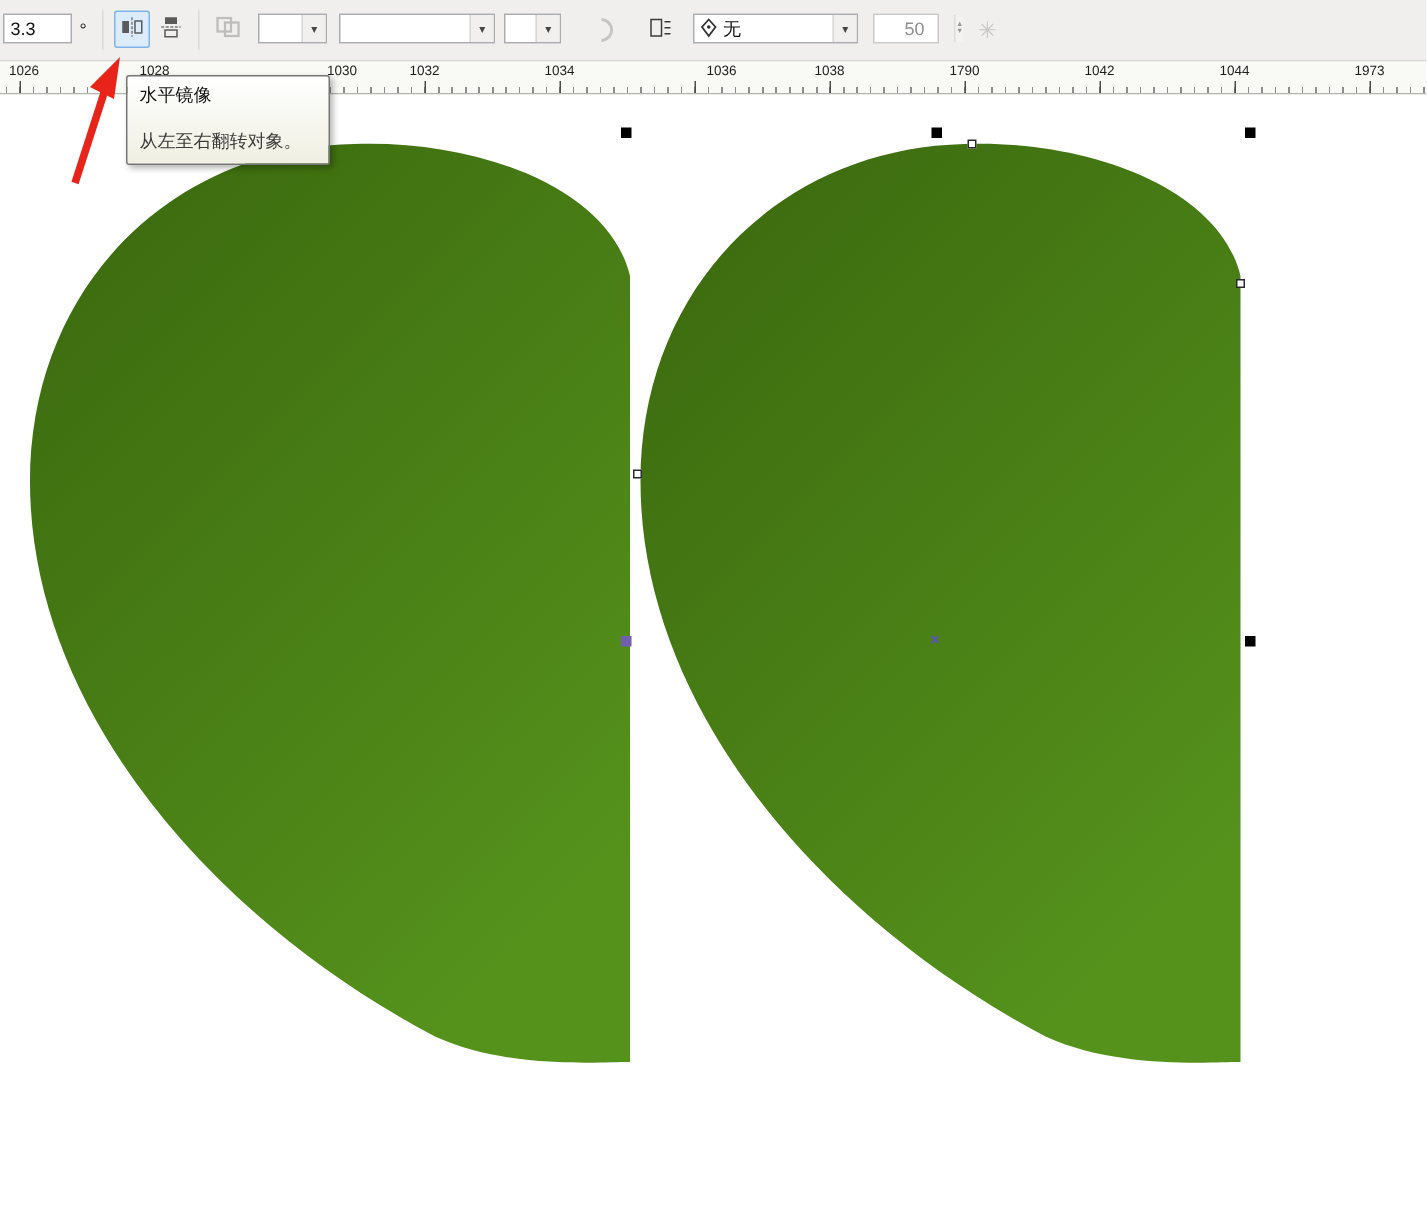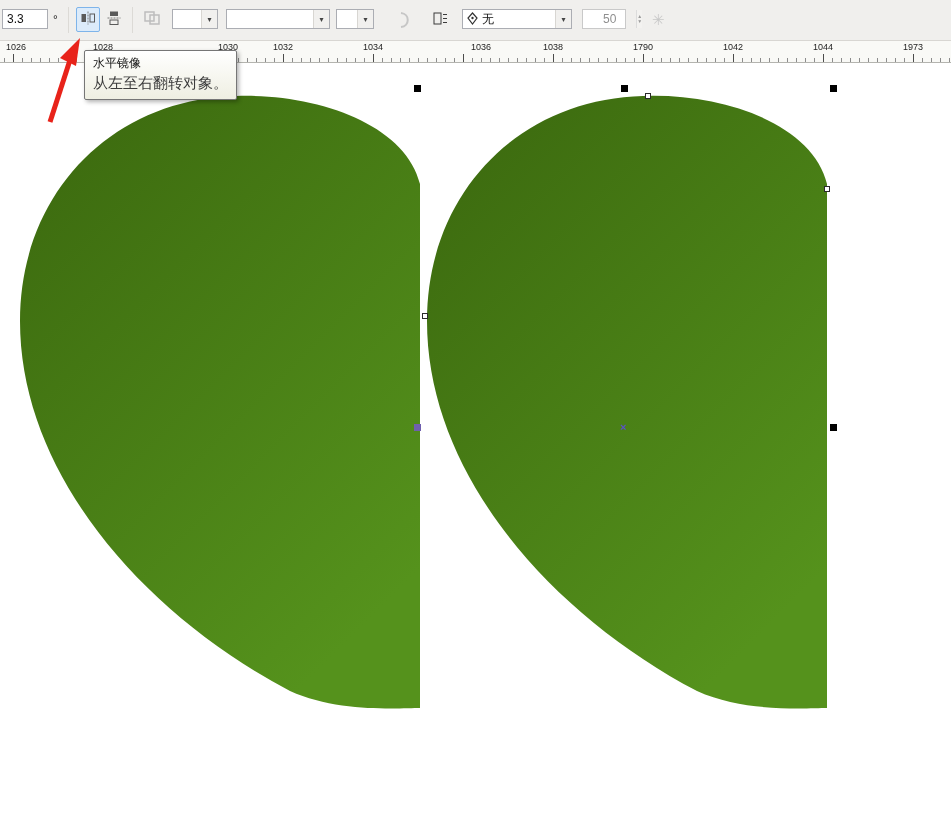--- a/index.html
+++ b/index.html
@@ -66,21 +66,21 @@
   }
   
   .tooltip{
     position:absolute;left:84px;top:50px;z-index:60;min-width:118px;
     background:linear-gradient(#ffffff,#efefe2);
     border:1px solid #767676;border-radius:2px;
     box-shadow:2px 2px 4px rgba(0,0,0,.3);
     padding:4px 8px 6px 8px;
   }
   .tooltip .tt-title{font-size:12px;font-weight:normal;color:#111;white-space:nowrap;}
-  .tooltip .tt-desc{font-size:15px;color:#3c3c3c;margin-top:2px;white-space:nowrap;}
+  .tooltip .tt-desc{font-size:12px;color:#3c3c3c;margin-top:14px;white-space:nowrap;}
   
   .arrow-svg{position:absolute;left:0;top:0;z-index:70;pointer-events:none;}
   .shapes-svg{position:absolute;left:0;top:0;}
 </style>
 </head>
 <body>
 
 <div class="toolbar">
 
   <input class="text-input tb-abs" style="left: 2px; top: 9px; width: 46px;" value="3.3">

